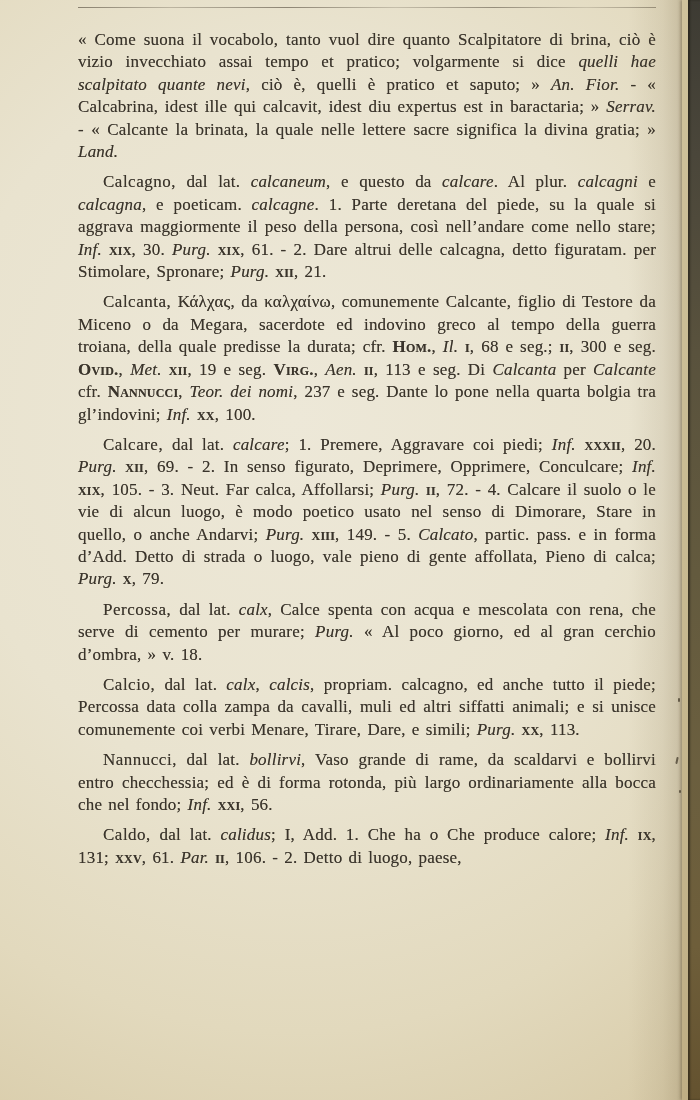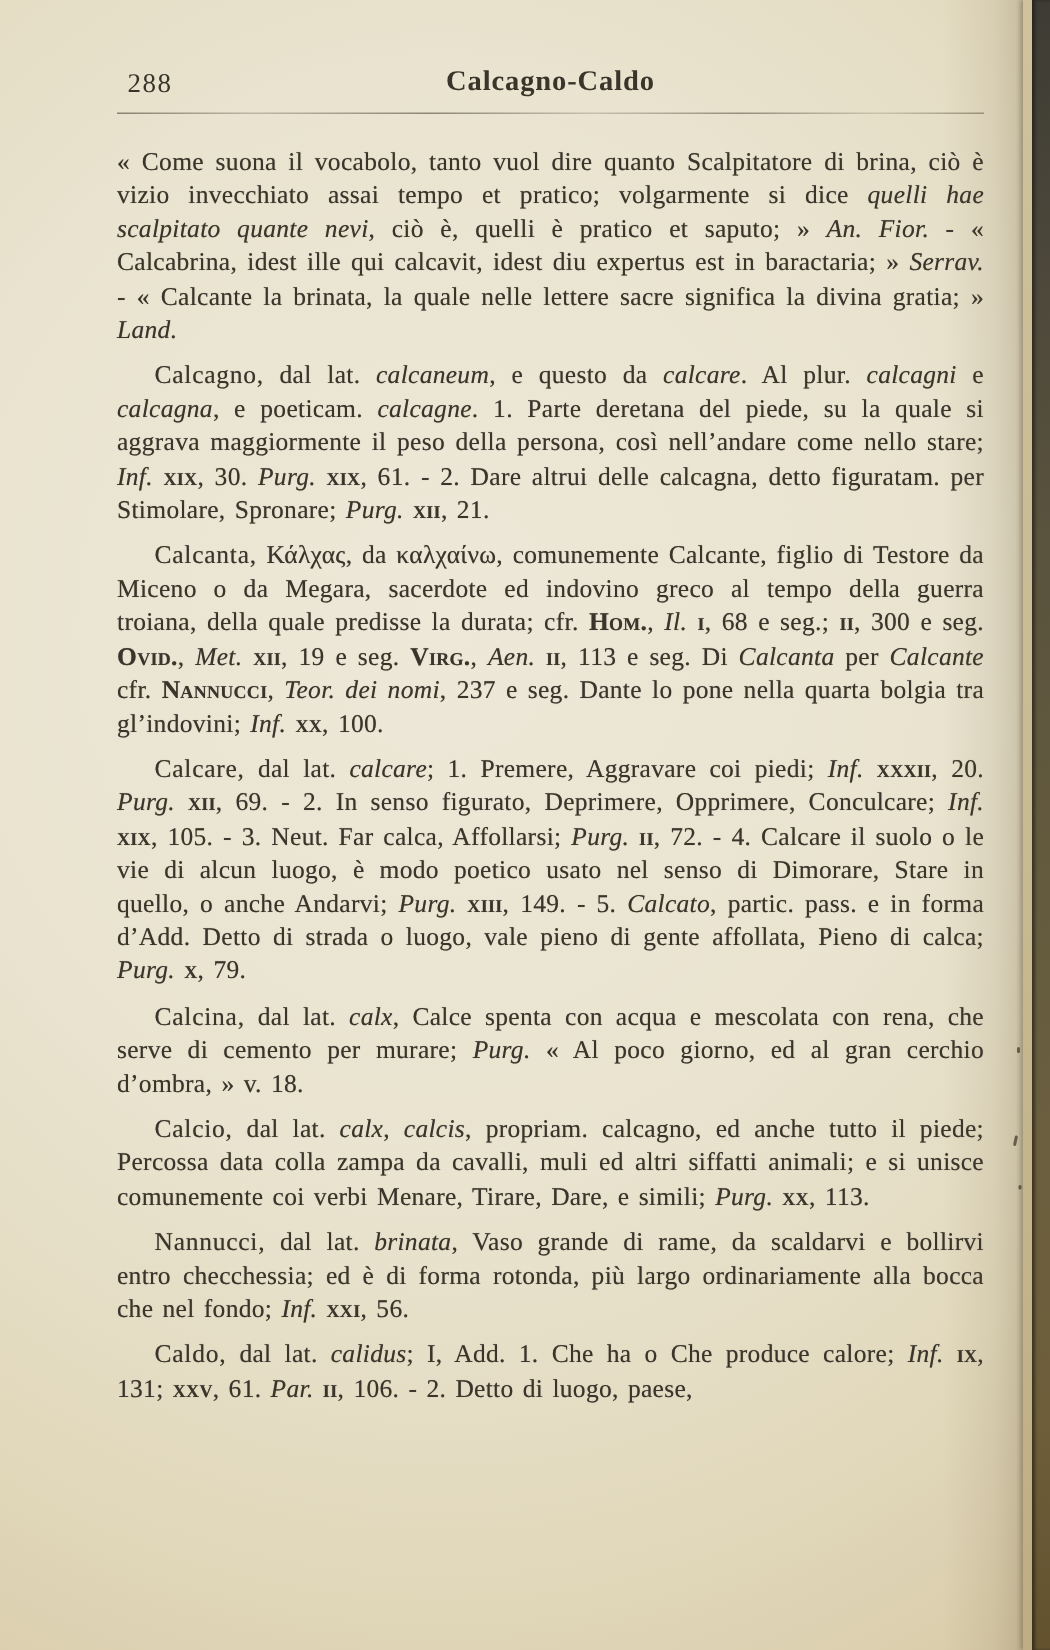--- a/index.html
+++ b/index.html
@@ -84,34 +84,30 @@
   .para.noindent { text-indent: 0; }
   .s-b { font-weight: normal; letter-spacing: 0.5px; }
   .s-i { font-style: italic; }
   .s-sc { font-variant: small-caps; font-weight: bold; }
 </style>
 </head>
 <body>
 
 <div class="scan">
 
-  <div class="header">
-    <span class="page-number">288</span>
-    <div class="running-head">Calcagno-Caldo</div>
-  </div>
   <div class="header-rule"></div>
 
   <div class="text-column">
     <p class="para noindent"><span>« Come suona il vocabolo, tanto vuol dire quanto Scalpitatore di brina, ciò è vizio invecchiato assai tempo et pratico; volgarmente si dice </span><span class="s-i">quelli hae scalpitato quante nevi</span><span>, ciò è, quelli è pratico et saputo; » </span><span class="s-i">An. Fior.</span><span> - « Calcabrina, idest ille qui calcavit, idest diu expertus est in baractaria; » </span><span class="s-i">Serrav.</span><span> - « Calcante la brinata, la quale nelle lettere sacre significa la divina gratia; » </span><span class="s-i">Land.</span></p>
     <p class="para"><span class="s-b">Calcagno,</span><span> dal lat. </span><span class="s-i">calcaneum</span><span>, e questo da </span><span class="s-i">calcare</span><span>. Al plur. </span><span class="s-i">calcagni</span><span> e </span><span class="s-i">calcagna</span><span>, e poeticam. </span><span class="s-i">calcagne</span><span>. 1. Parte deretana del piede, su la quale si aggrava maggiormente il peso della persona, così nell’andare come nello stare; </span><span class="s-i">Inf.</span><span> </span><span class="s-sc">xix</span><span>, 30. </span><span class="s-i">Purg.</span><span> </span><span class="s-sc">xix</span><span>, 61. - 2. Dare altrui delle calcagna, detto figuratam. per Stimolare, Spronare; </span><span class="s-i">Purg.</span><span> </span><span class="s-sc">xii</span><span>, 21.</span></p>
     <p class="para"><span class="s-b">Calcanta,</span><span> Κάλχας, da καλχαίνω, comunemente Calcante, figlio di Testore da Miceno o da Megara, sacerdote ed indovino greco al tempo della guerra troiana, della quale predisse la durata; cfr. </span><span class="s-sc">Hom.</span><span>, </span><span class="s-i">Il.</span><span> </span><span class="s-sc">i</span><span>, 68 e seg.; </span><span class="s-sc">ii</span><span>, 300 e seg. </span><span class="s-sc">Ovid.</span><span>, </span><span class="s-i">Met.</span><span> </span><span class="s-sc">xii</span><span>, 19 e seg. </span><span class="s-sc">Virg.</span><span>, </span><span class="s-i">Aen.</span><span> </span><span class="s-sc">ii</span><span>, 113 e seg. Di </span><span class="s-i">Calcanta</span><span> per </span><span class="s-i">Calcante</span><span> cfr. </span><span class="s-sc">Nannucci</span><span>, </span><span class="s-i">Teor. dei nomi</span><span>, 237 e seg. Dante lo pone nella quarta bolgia tra gl’indovini; </span><span class="s-i">Inf.</span><span> </span><span class="s-sc">xx</span><span>, 100.</span></p>
     <p class="para"><span class="s-b">Calcare,</span><span> dal lat. </span><span class="s-i">calcare</span><span>; 1. Premere, Aggravare coi piedi; </span><span class="s-i">Inf.</span><span> </span><span class="s-sc">xxxii</span><span>, 20. </span><span class="s-i">Purg.</span><span> </span><span class="s-sc">xii</span><span>, 69. - 2. In senso figurato, Deprimere, Opprimere, Conculcare; </span><span class="s-i">Inf.</span><span> </span><span class="s-sc">xix</span><span>, 105. - 3. Neut. Far calca, Affollarsi; </span><span class="s-i">Purg.</span><span> </span><span class="s-sc">ii</span><span>, 72. - 4. Calcare il suolo o le vie di alcun luogo, è modo poetico usato nel senso di Dimorare, Stare in quello, o anche Andarvi; </span><span class="s-i">Purg.</span><span> </span><span class="s-sc">xiii</span><span>, 149. - 5. </span><span class="s-i">Calcato</span><span>, partic. pass. e in forma d’Add. Detto di strada o luogo, vale pieno di gente affollata, Pieno di calca; </span><span class="s-i">Purg.</span><span> </span><span class="s-sc">x</span><span>, 79.</span></p>
-    <p class="para"><span class="s-b">Calcina,</span><span> dal lat. </span><span class="s-i">calx</span><span>, Calce spenta con acqua e mescolata con rena, che serve di cemento per murare; </span><span class="s-i">Purg.</span><span> « Al poco giorno, ed al gran cerchio d’ombra, » v. 18.</span></p>
+    <p class="para"><span class="s-b">Percossa,</span><span> dal lat. </span><span class="s-i">calx</span><span>, Calce spenta con acqua e mescolata con rena, che serve di cemento per murare; </span><span class="s-i">Purg.</span><span> « Al poco giorno, ed al gran cerchio d’ombra, » v. 18.</span></p>
     <p class="para"><span class="s-b">Calcio,</span><span> dal lat. </span><span class="s-i">calx</span><span>, </span><span class="s-i">calcis</span><span>, propriam. calcagno, ed anche tutto il piede; Percossa data colla zampa da cavalli, muli ed altri siffatti animali; e si unisce comunemente coi verbi Menare, Tirare, Dare, e simili; </span><span class="s-i">Purg.</span><span> </span><span class="s-sc">xx</span><span>, 113.</span></p>
-    <p class="para"><span class="s-b">Nannucci,</span><span> dal lat. </span><span class="s-i">brinata</span><span>, Vaso grande di rame, da scaldarvi e bollirvi entro checchessia; ed è di forma rotonda, più largo ordinariamente alla bocca che nel fondo; </span><span class="s-i">Inf.</span><span> </span><span class="s-sc">xxi</span><span>, 56.</span></p>
+    <p class="para"><span class="s-b">Nannucci,</span><span> dal lat. </span><span class="s-i">bollirvi</span><span>, Vaso grande di rame, da scaldarvi e bollirvi entro checchessia; ed è di forma rotonda, più largo ordinariamente alla bocca che nel fondo; </span><span class="s-i">Inf.</span><span> </span><span class="s-sc">xxi</span><span>, 56.</span></p>
     <p class="para"><span class="s-b">Caldo,</span><span> dal lat. </span><span class="s-i">calidus</span><span>; I, Add. 1. Che ha o Che produce calore; </span><span class="s-i">Inf.</span><span> </span><span class="s-sc">ix</span><span>, 131; </span><span class="s-sc">xxv</span><span>, 61. </span><span class="s-i">Par.</span><span> </span><span class="s-sc">ii</span><span>, 106. - 2. Detto di luogo, paese,</span></p>
   </div>
 
   <div class="right-shadow"></div>
   <div class="edge-hairline"></div>
   <div class="edge-sliver"></div>
   <div class="binding-strip"></div>
   <div class="speck s1"></div>
   <div class="speck s2"></div>
   <div class="speck s3"></div>

